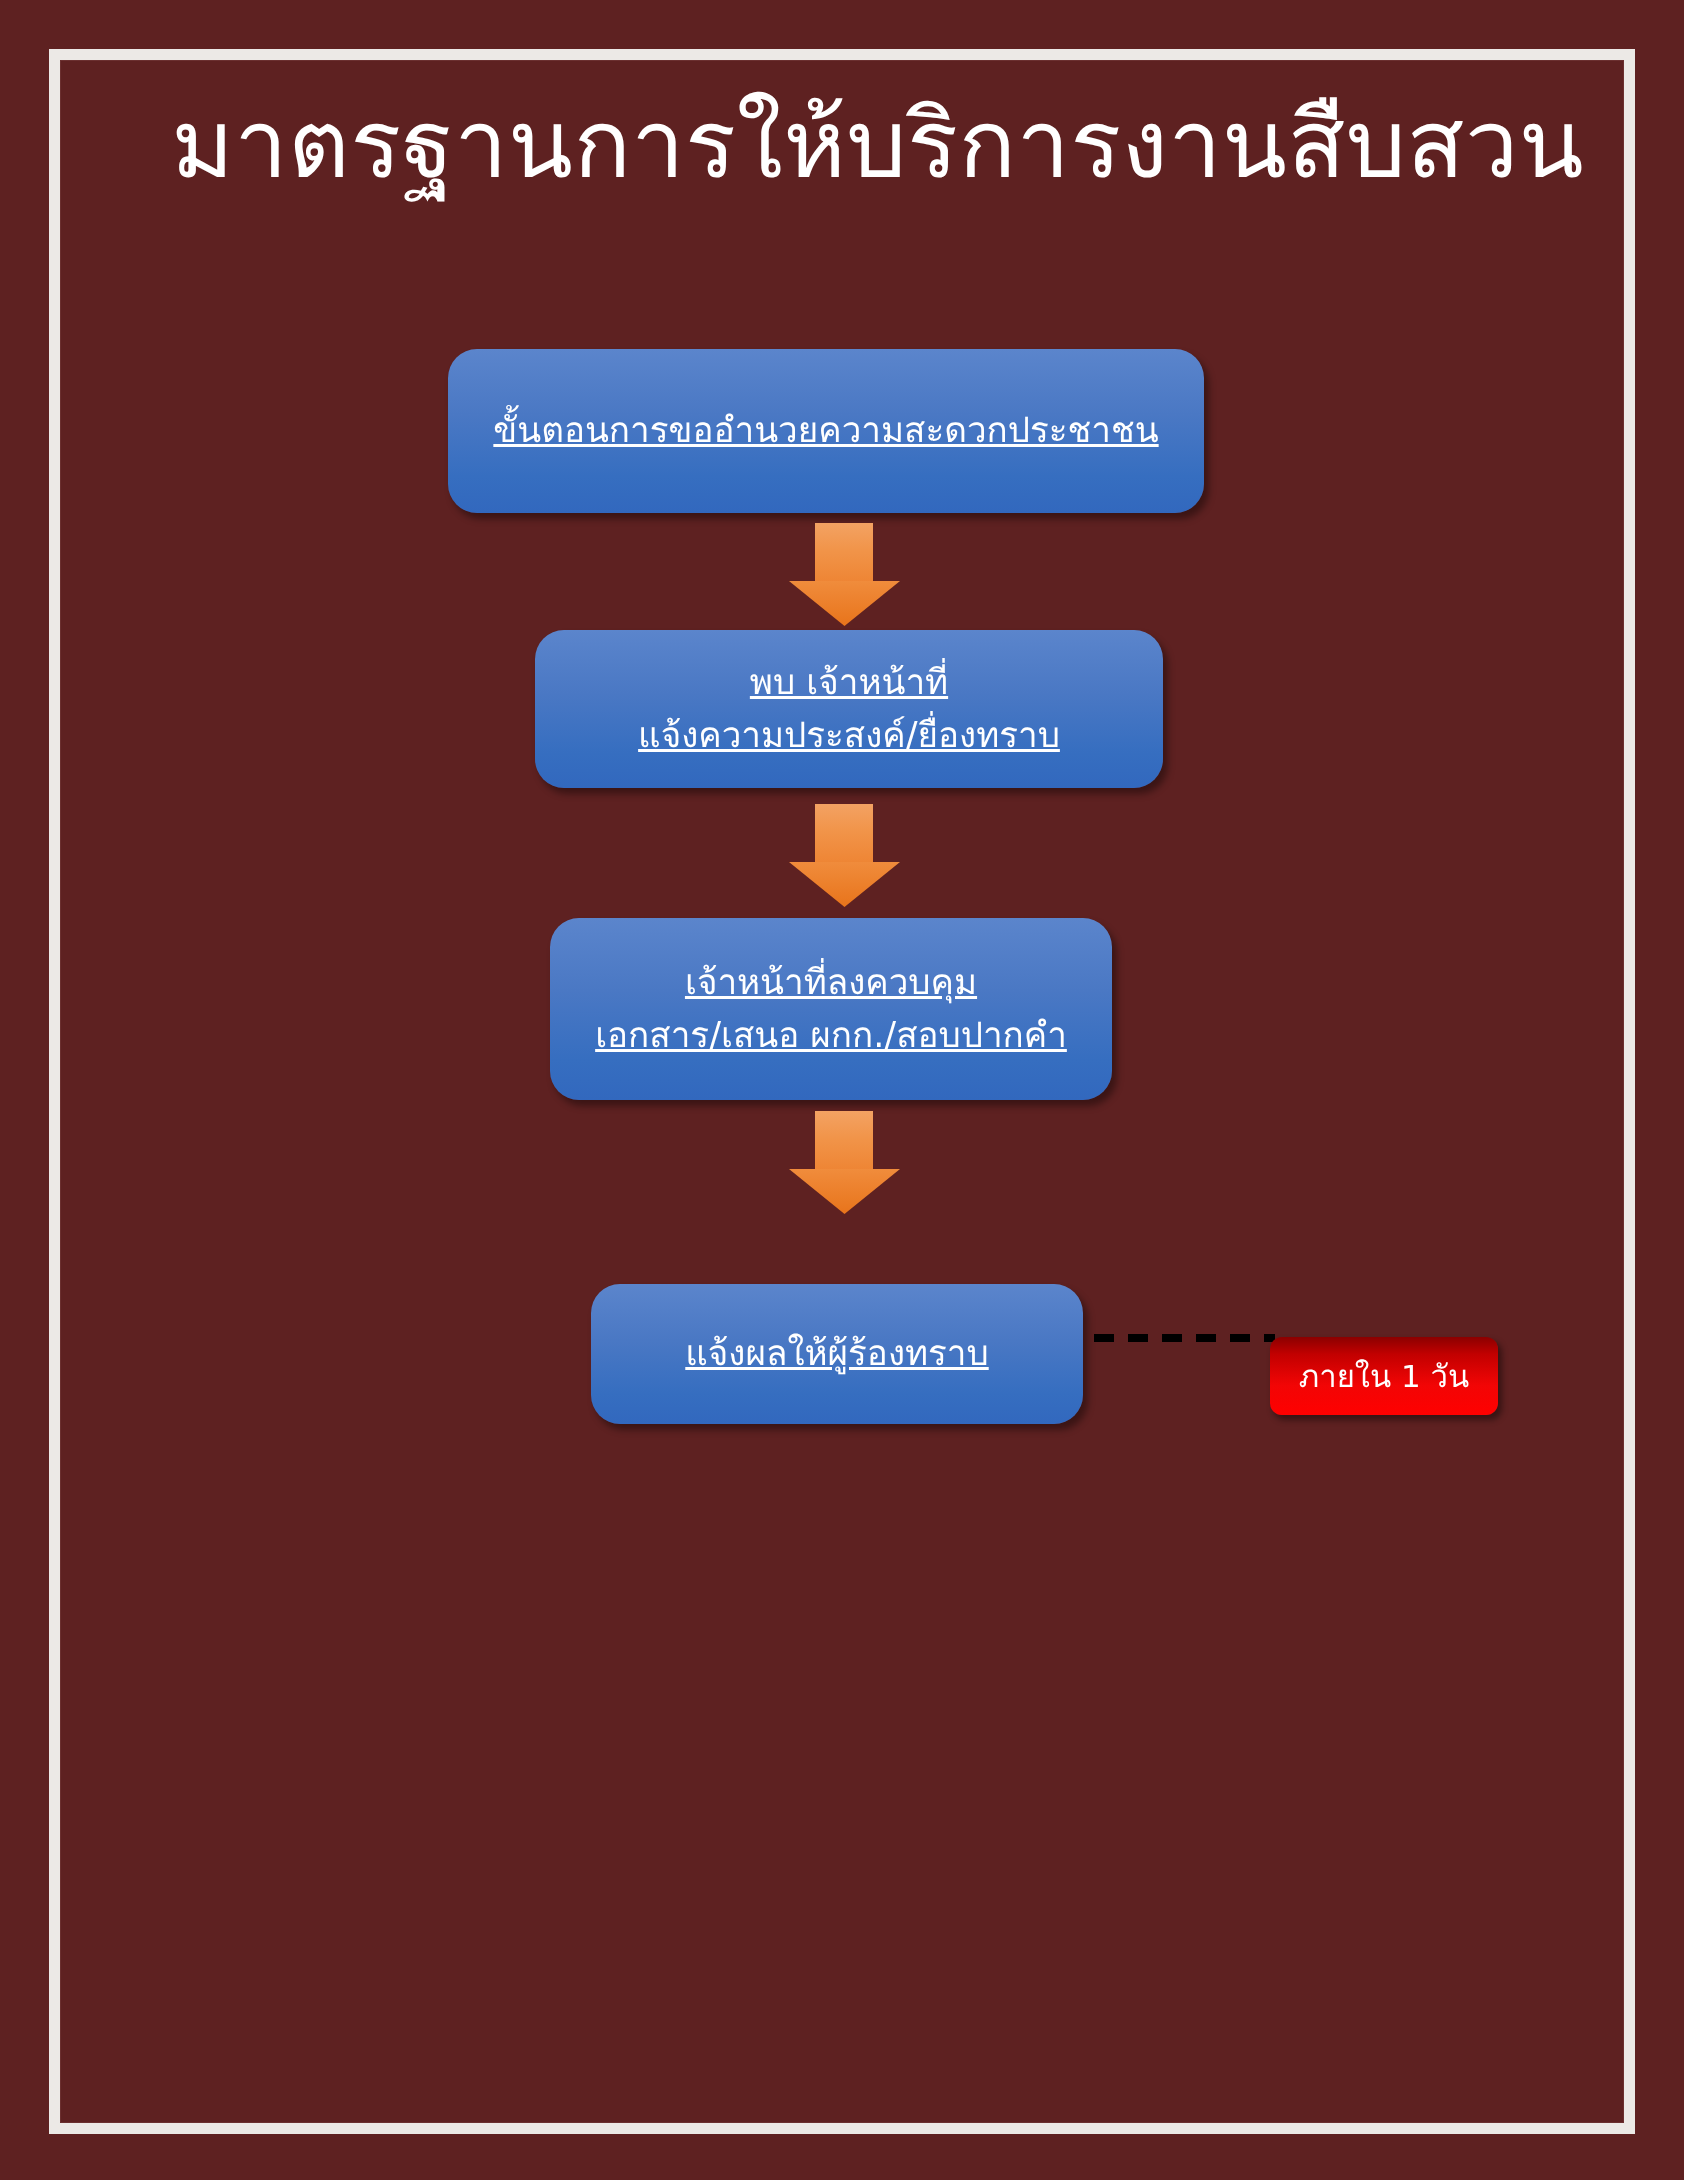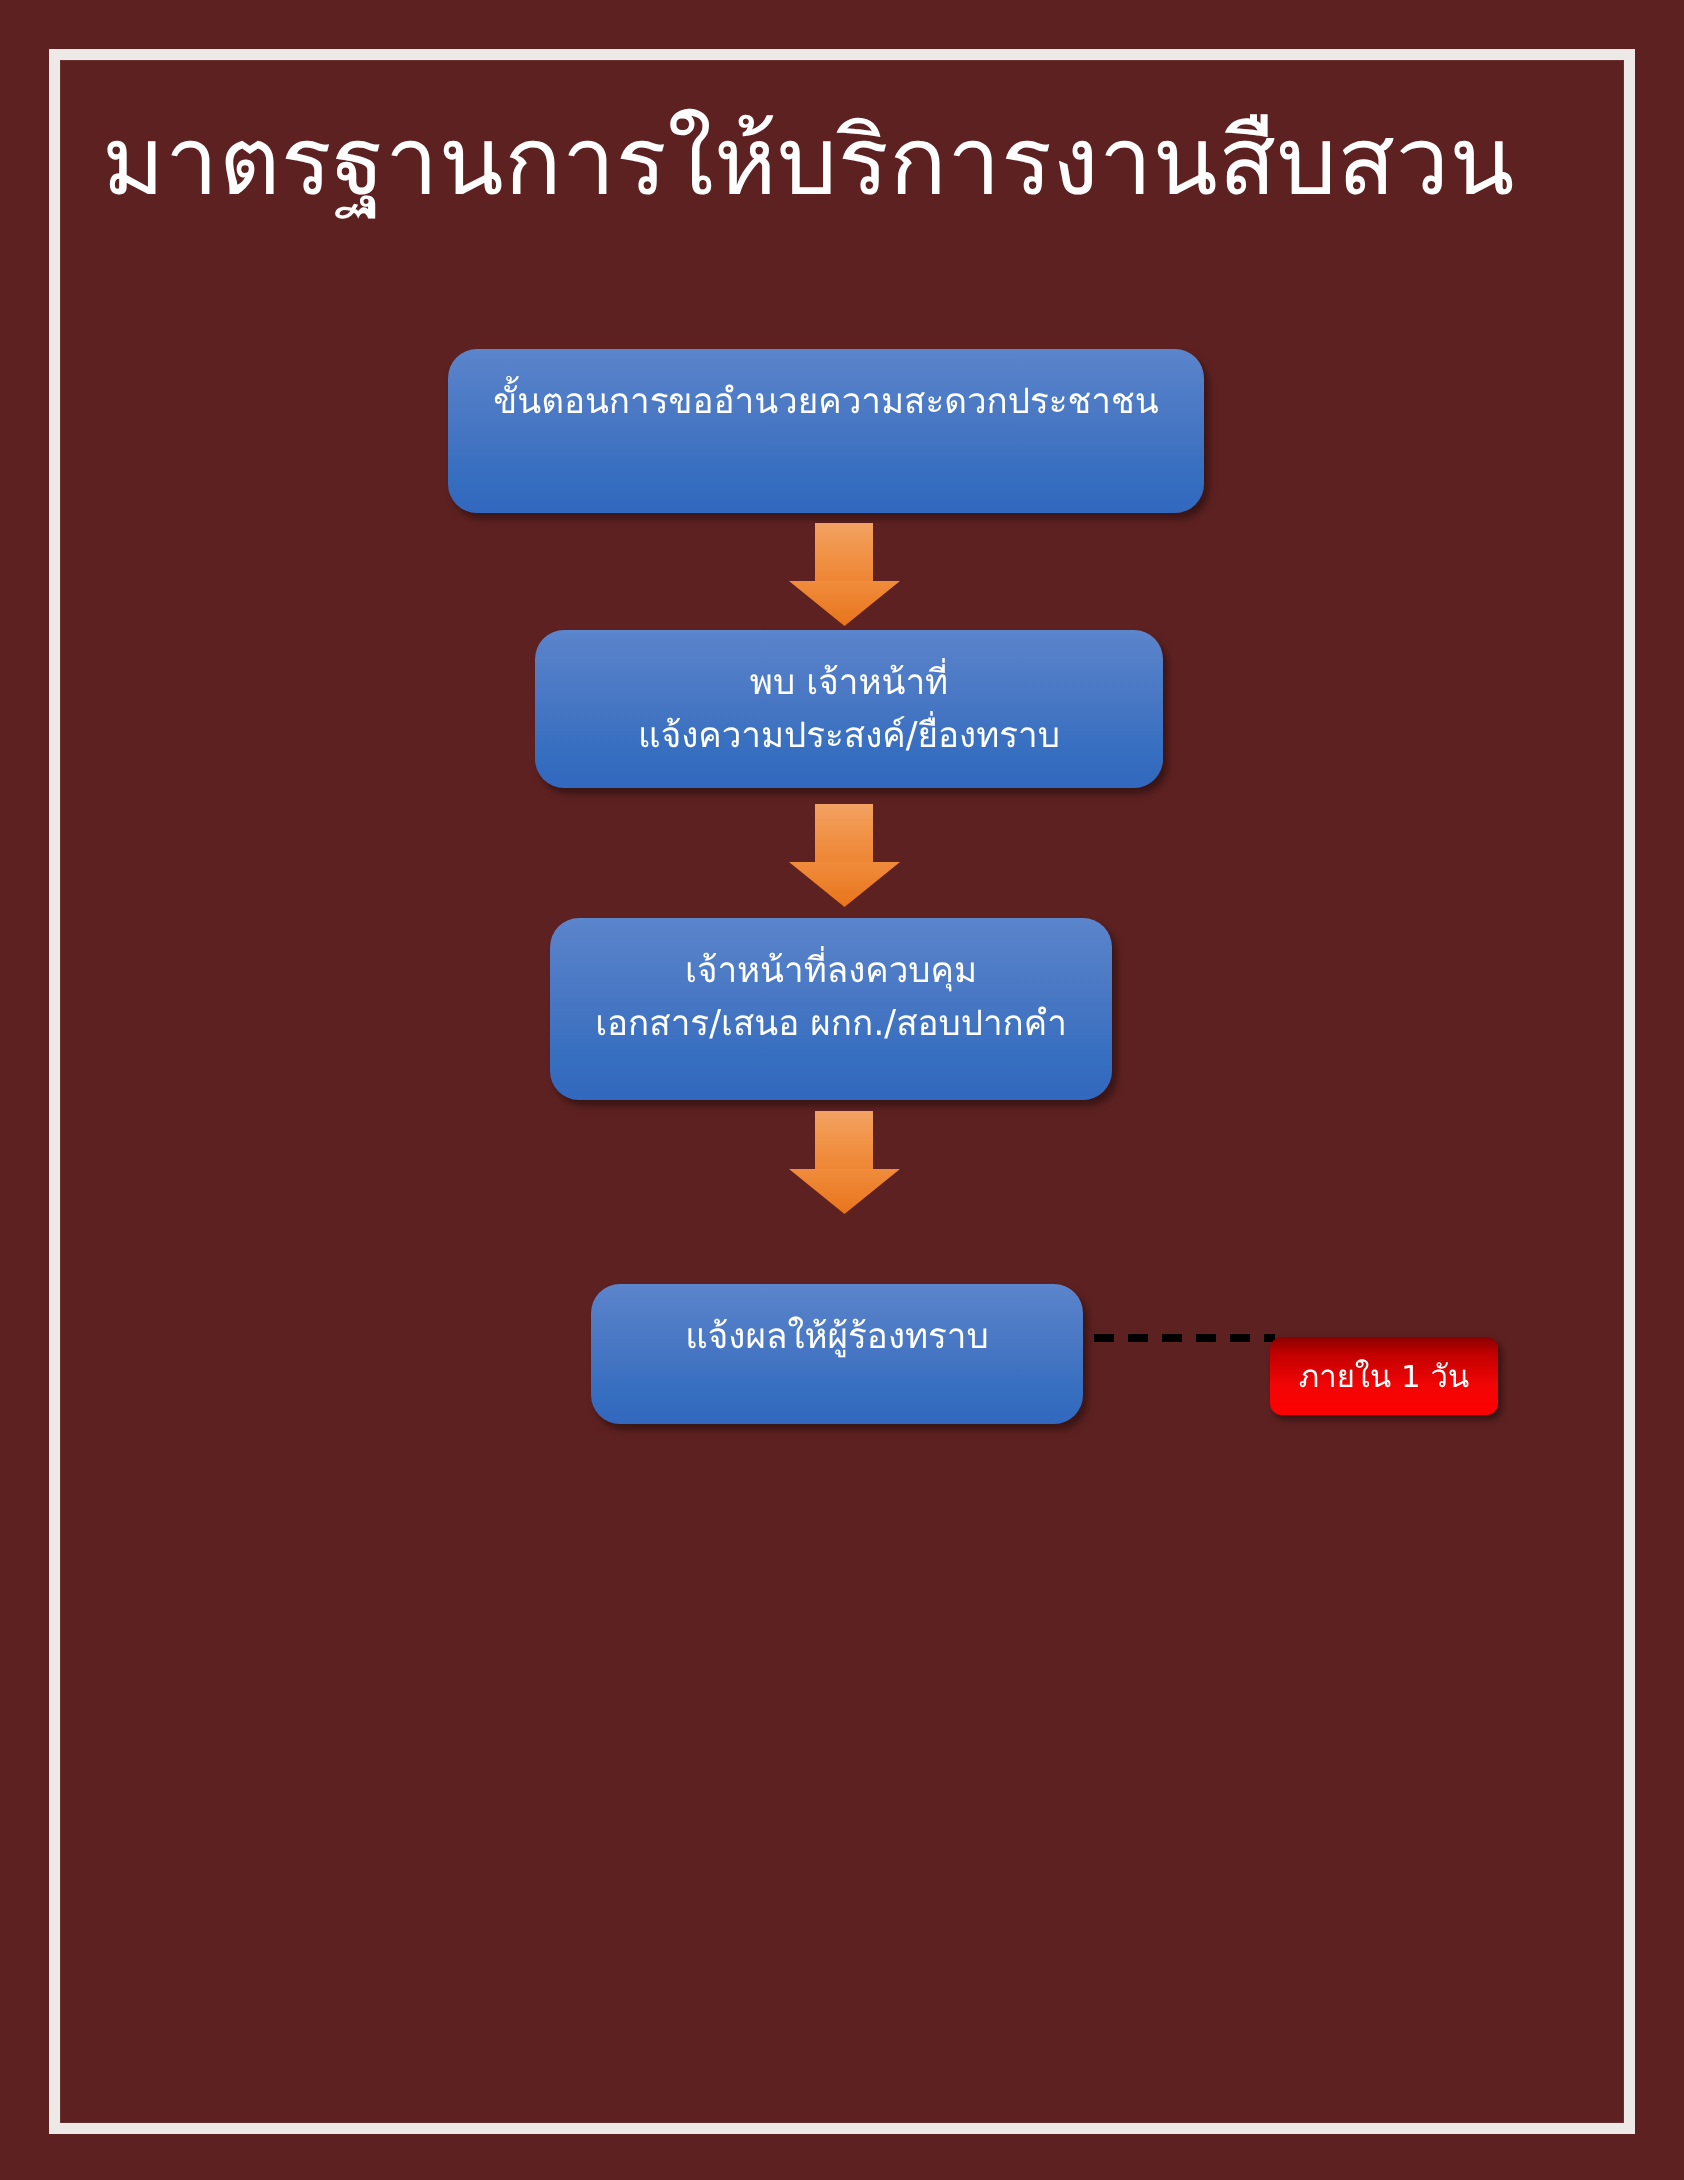--- a/index.html
+++ b/index.html
@@ -31,45 +31,46 @@
     position: absolute;
     left: 0; top: 0; right: 0; bottom: 0;
     border: 1.7px solid #6b3030;
     box-sizing: border-box;
   }
 
   
   .title {
     position: absolute;
     left: 102px;
-    top: 102px;
+    top: 85px;
     width: 1482px;
-    text-align: left;
+    text-align: right;
     color: #ffffff;
     font-size: 95px;
     line-height: 1.25;
     font-weight: 400;
     white-space: nowrap;
     letter-spacing: 0.4px;
   }
 
   
   .node {
     position: absolute;
     border-radius: 29px;
     background: linear-gradient(to bottom, #5b85cc 0%, #4a78c4 40%, #366ec0 78%, #3268be 100%);
     box-shadow: 4.3px 6px 7.7px rgba(0,0,0,0.38);
     color: #ffffff;
     display: flex;
     flex-direction: column;
     align-items: center;
-    justify-content: flex-start;
+    justify-content: center;
     text-align: center;
     box-sizing: border-box;
-    padding: 26px 17px;
+    padding: 6px 17px;
+    text-decoration: underline;
   }
   .node .line {
     display: block;
     white-space: nowrap;
     font-size: 35px;
     line-height: 1.52;
   }
 
   #node-1 { left: 448px; top: 349px;  width: 756px; height: 164px; }
   #node-2 { left: 535px; top: 630px;  width: 628px; height: 158px; }

